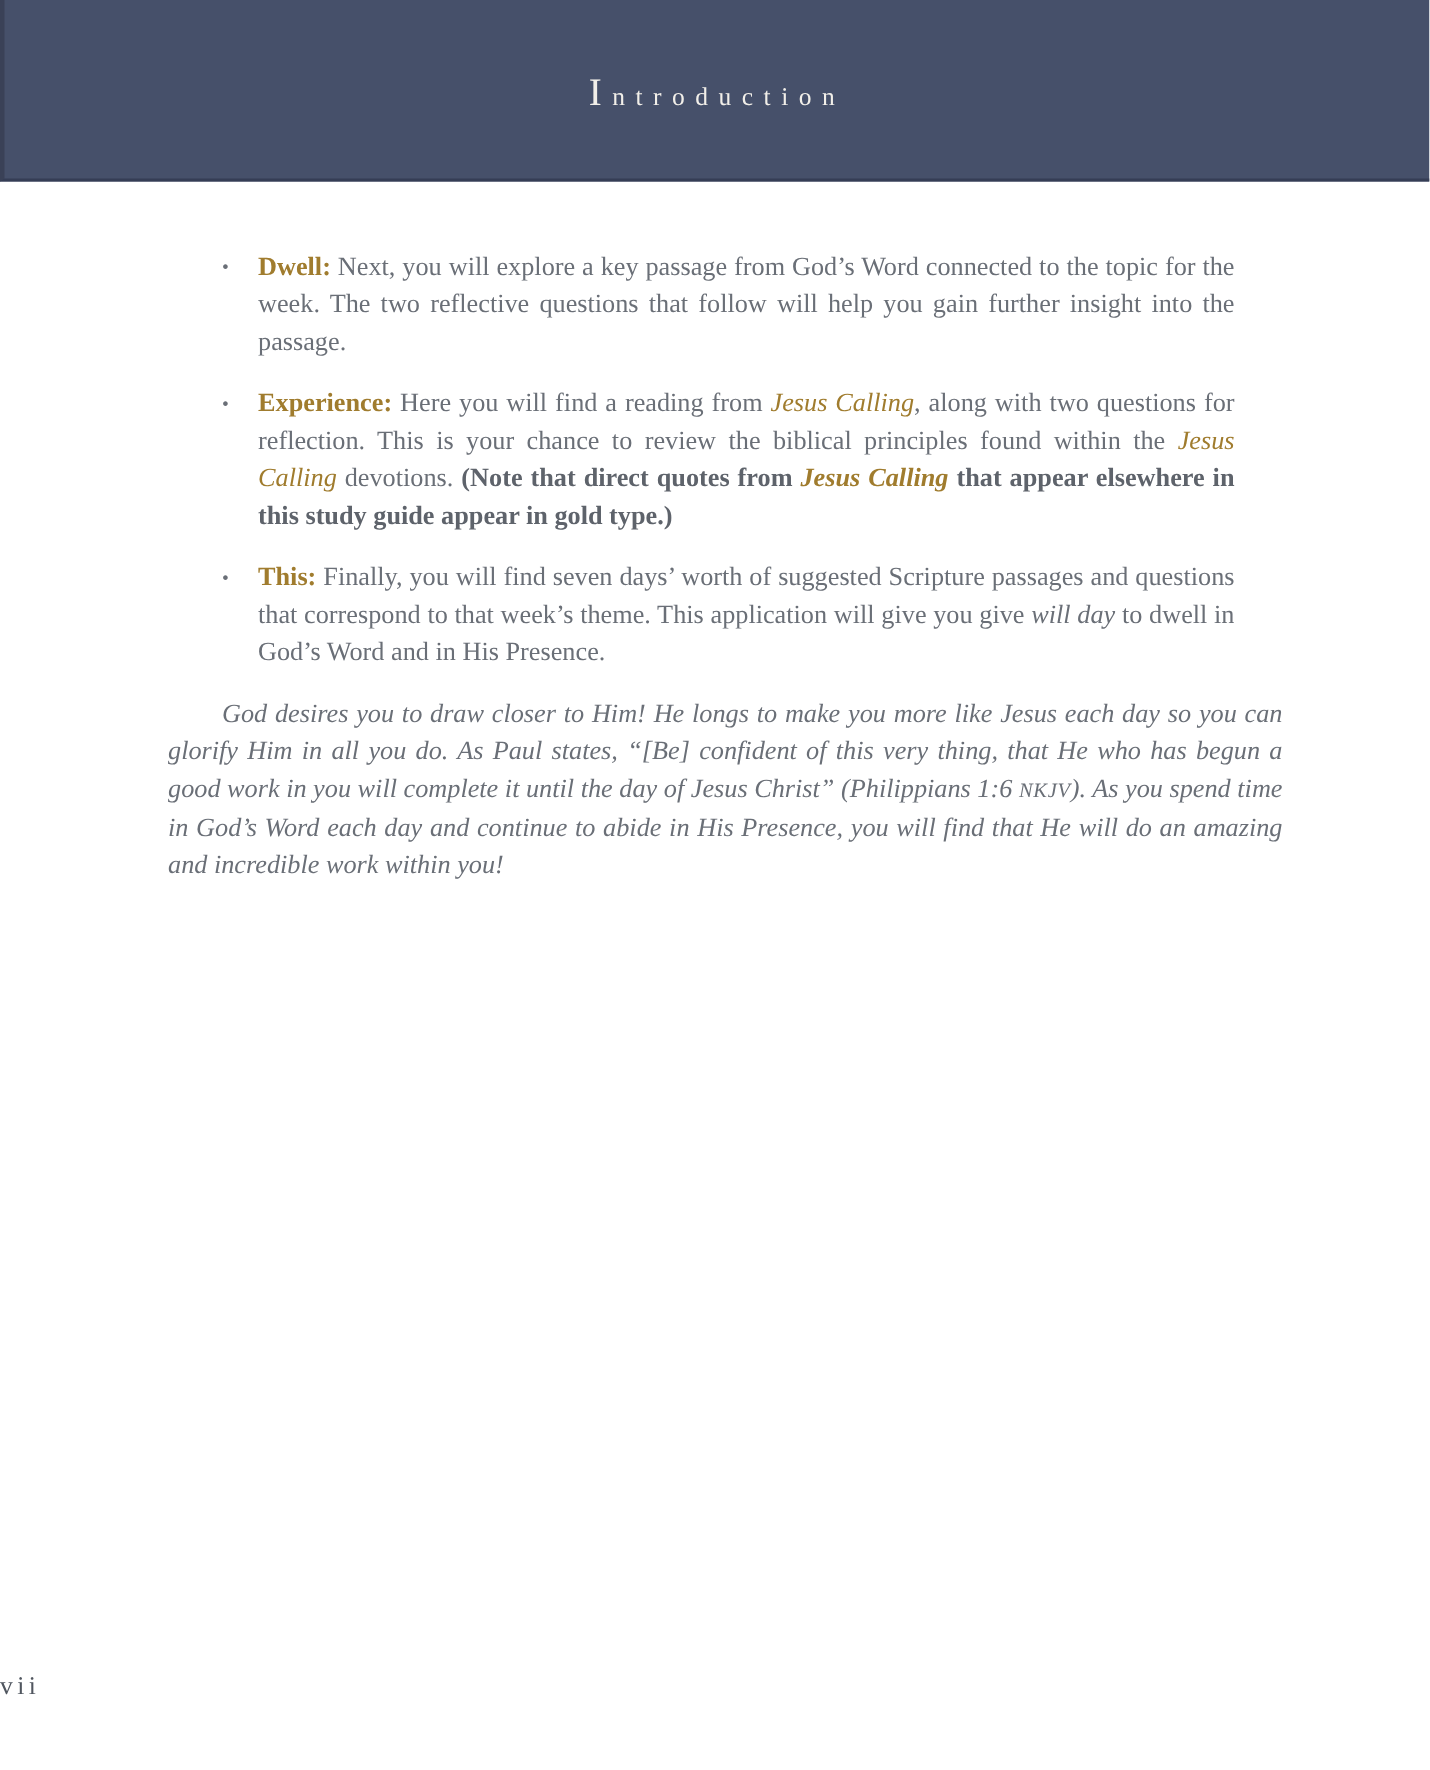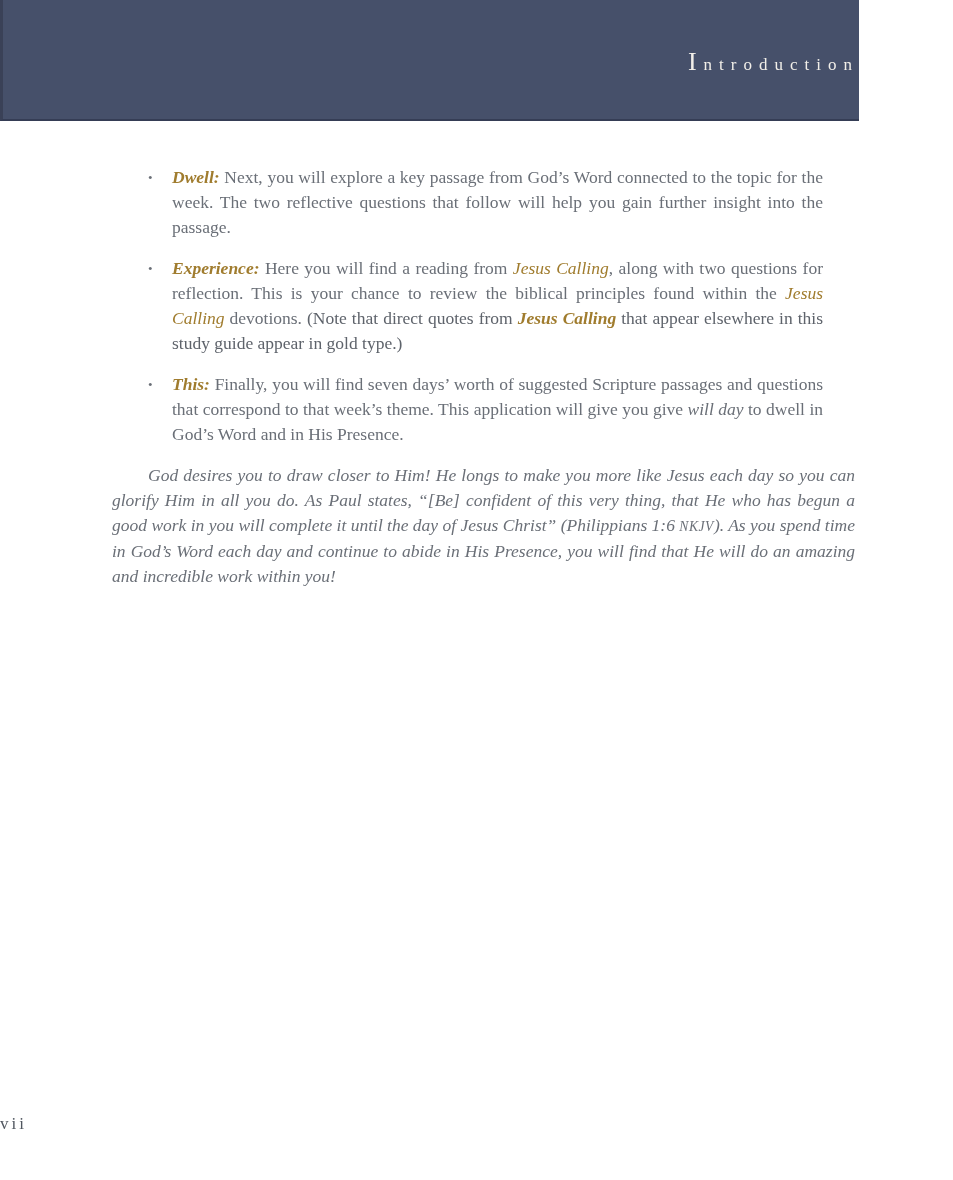--- a/index.html
+++ b/index.html
@@ -17,28 +17,28 @@
     width: 953px;
     height: 1180px;
     position: relative;
     overflow: hidden;
     font-family: "Liberation Serif", "DejaVu Serif", serif;
     color: var(--body-text);
   }
 
   
   .header-band {
-    width: 859px;
+    width: 953px;
     height: 121px;
     background: var(--band);
     border-bottom: 2px solid var(--band-edge);
     border-left: 3px solid #3a4157;
     display: flex;
     align-items: center;
-    justify-content: flex-end;
+    justify-content: center;
   }
   .chapter-title {
     color: var(--header-text);
     font-size: 17px;
     font-weight: normal;
     letter-spacing: 7px;
     text-align: center;
     line-height: 1;
     padding-top: 4px;
   }
@@ -66,24 +66,24 @@
   .bullet-text {
     flex: 1 1 auto;
     text-align: justify;
   }
   .closing-paragraph {
     text-align: justify;
     text-indent: 36px;
     font-style: italic;
   }
 
-  .seg-lead { color: var(--gold); font-weight: bold; font-style: italic; }
+  .seg-lead { color: var(--gold); font-weight: bold; }
   .seg-italic { font-style: italic; }
   .seg-gold-italic { color: var(--gold); font-style: italic; }
-  .seg-bold { font-weight: normal; color: var(--bold-text); }
+  .seg-bold { font-weight: bold; color: var(--bold-text); }
   .seg-gold-ital-bold { color: var(--gold); font-style: italic; font-weight: bold; }
   .seg-smallcaps { font-size: 0.78em; letter-spacing: 0.5px; }
 
   
   .page-number {
     position: absolute;
     left: 0;
     top: 1114px;
     width: 100%;
     font-size: 17px;

